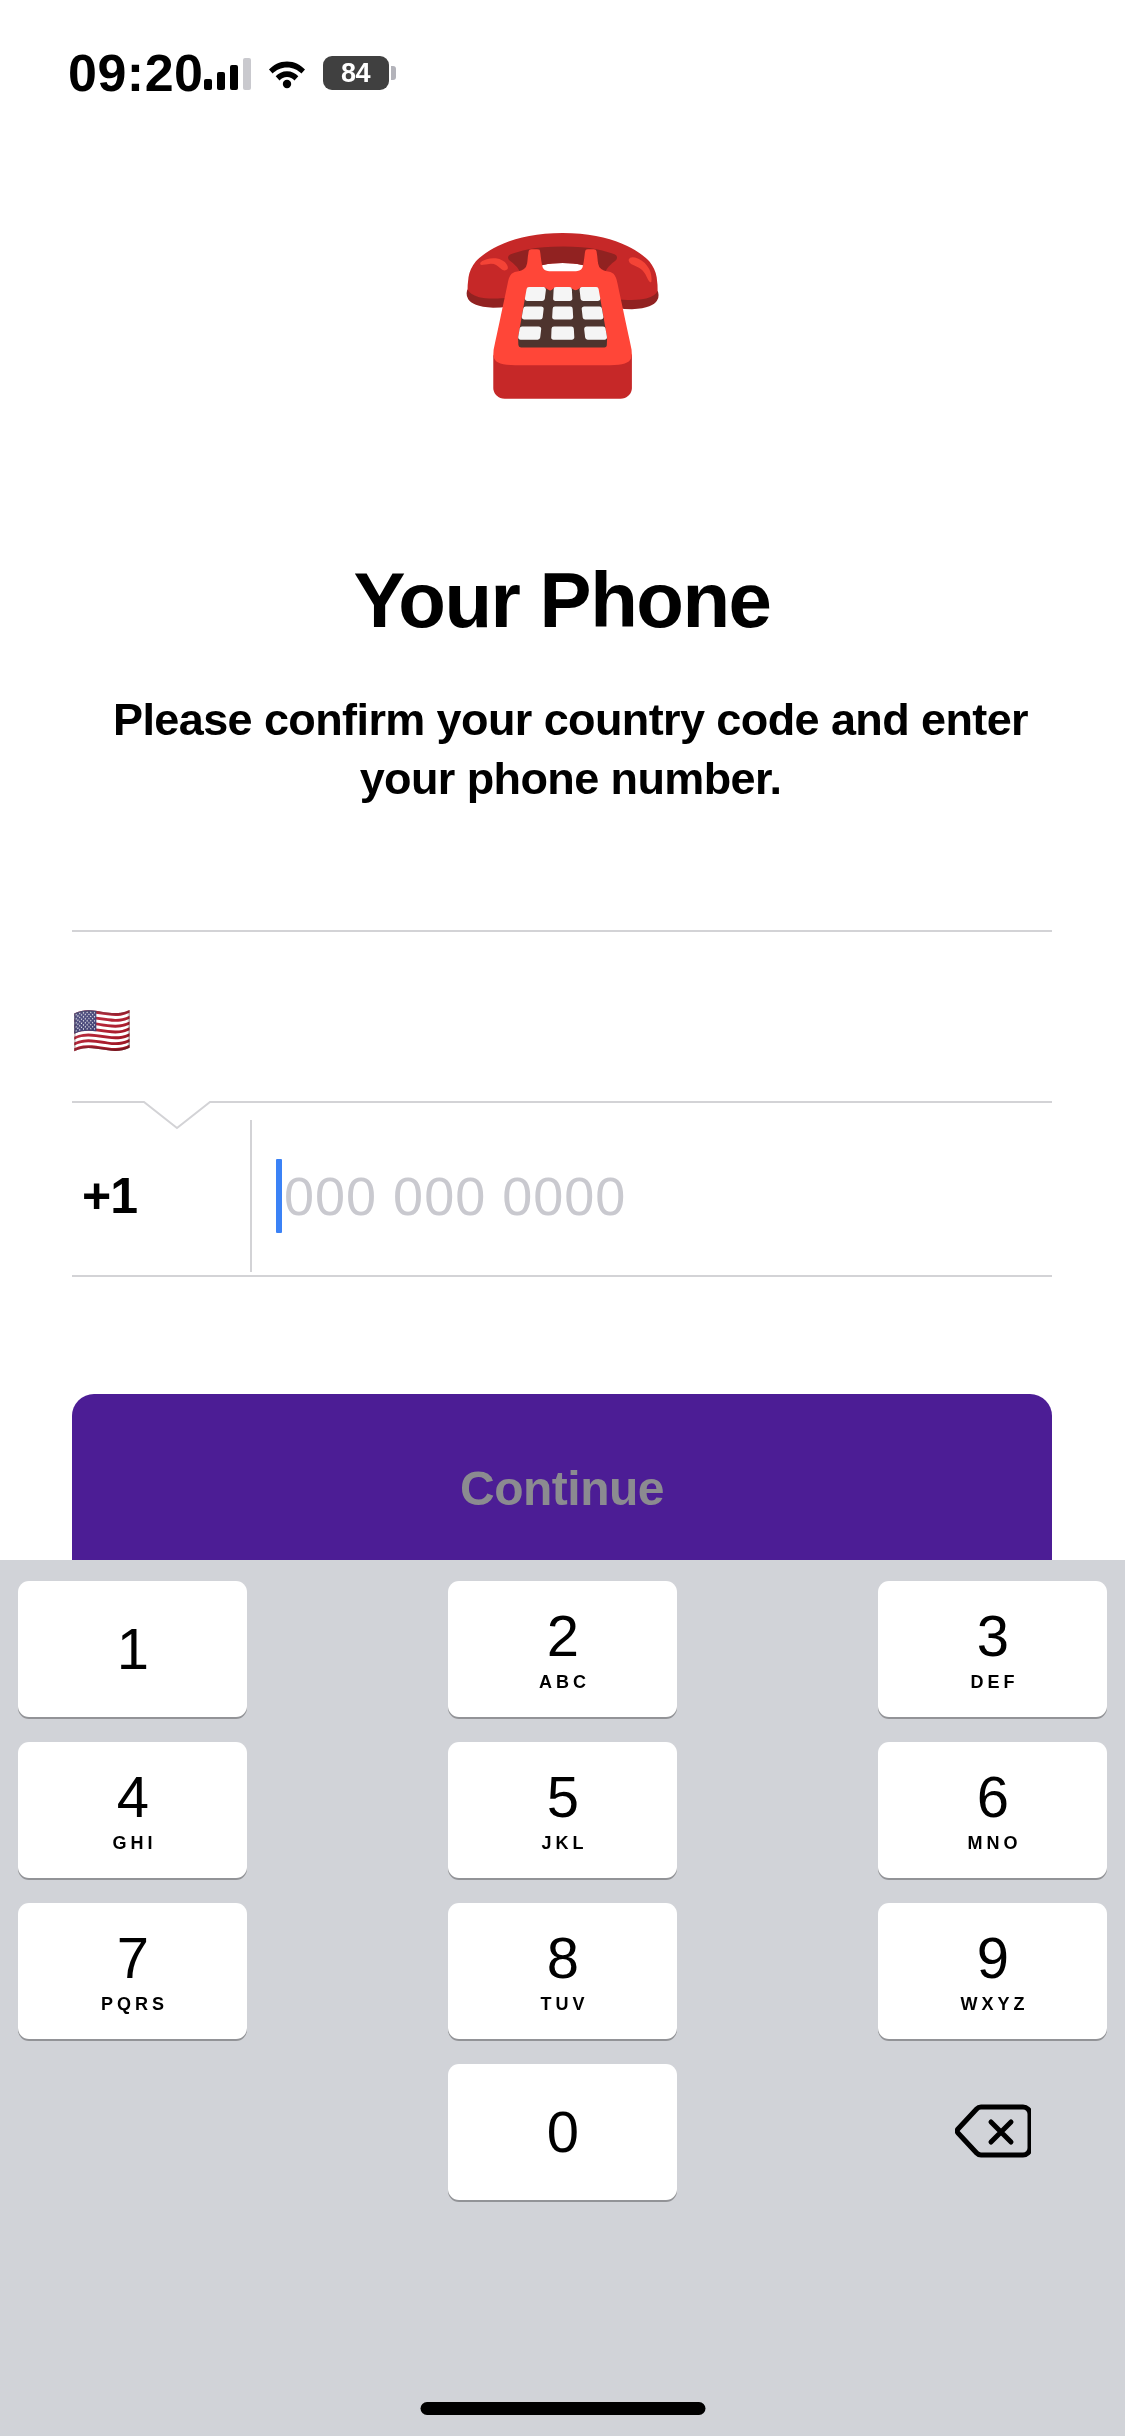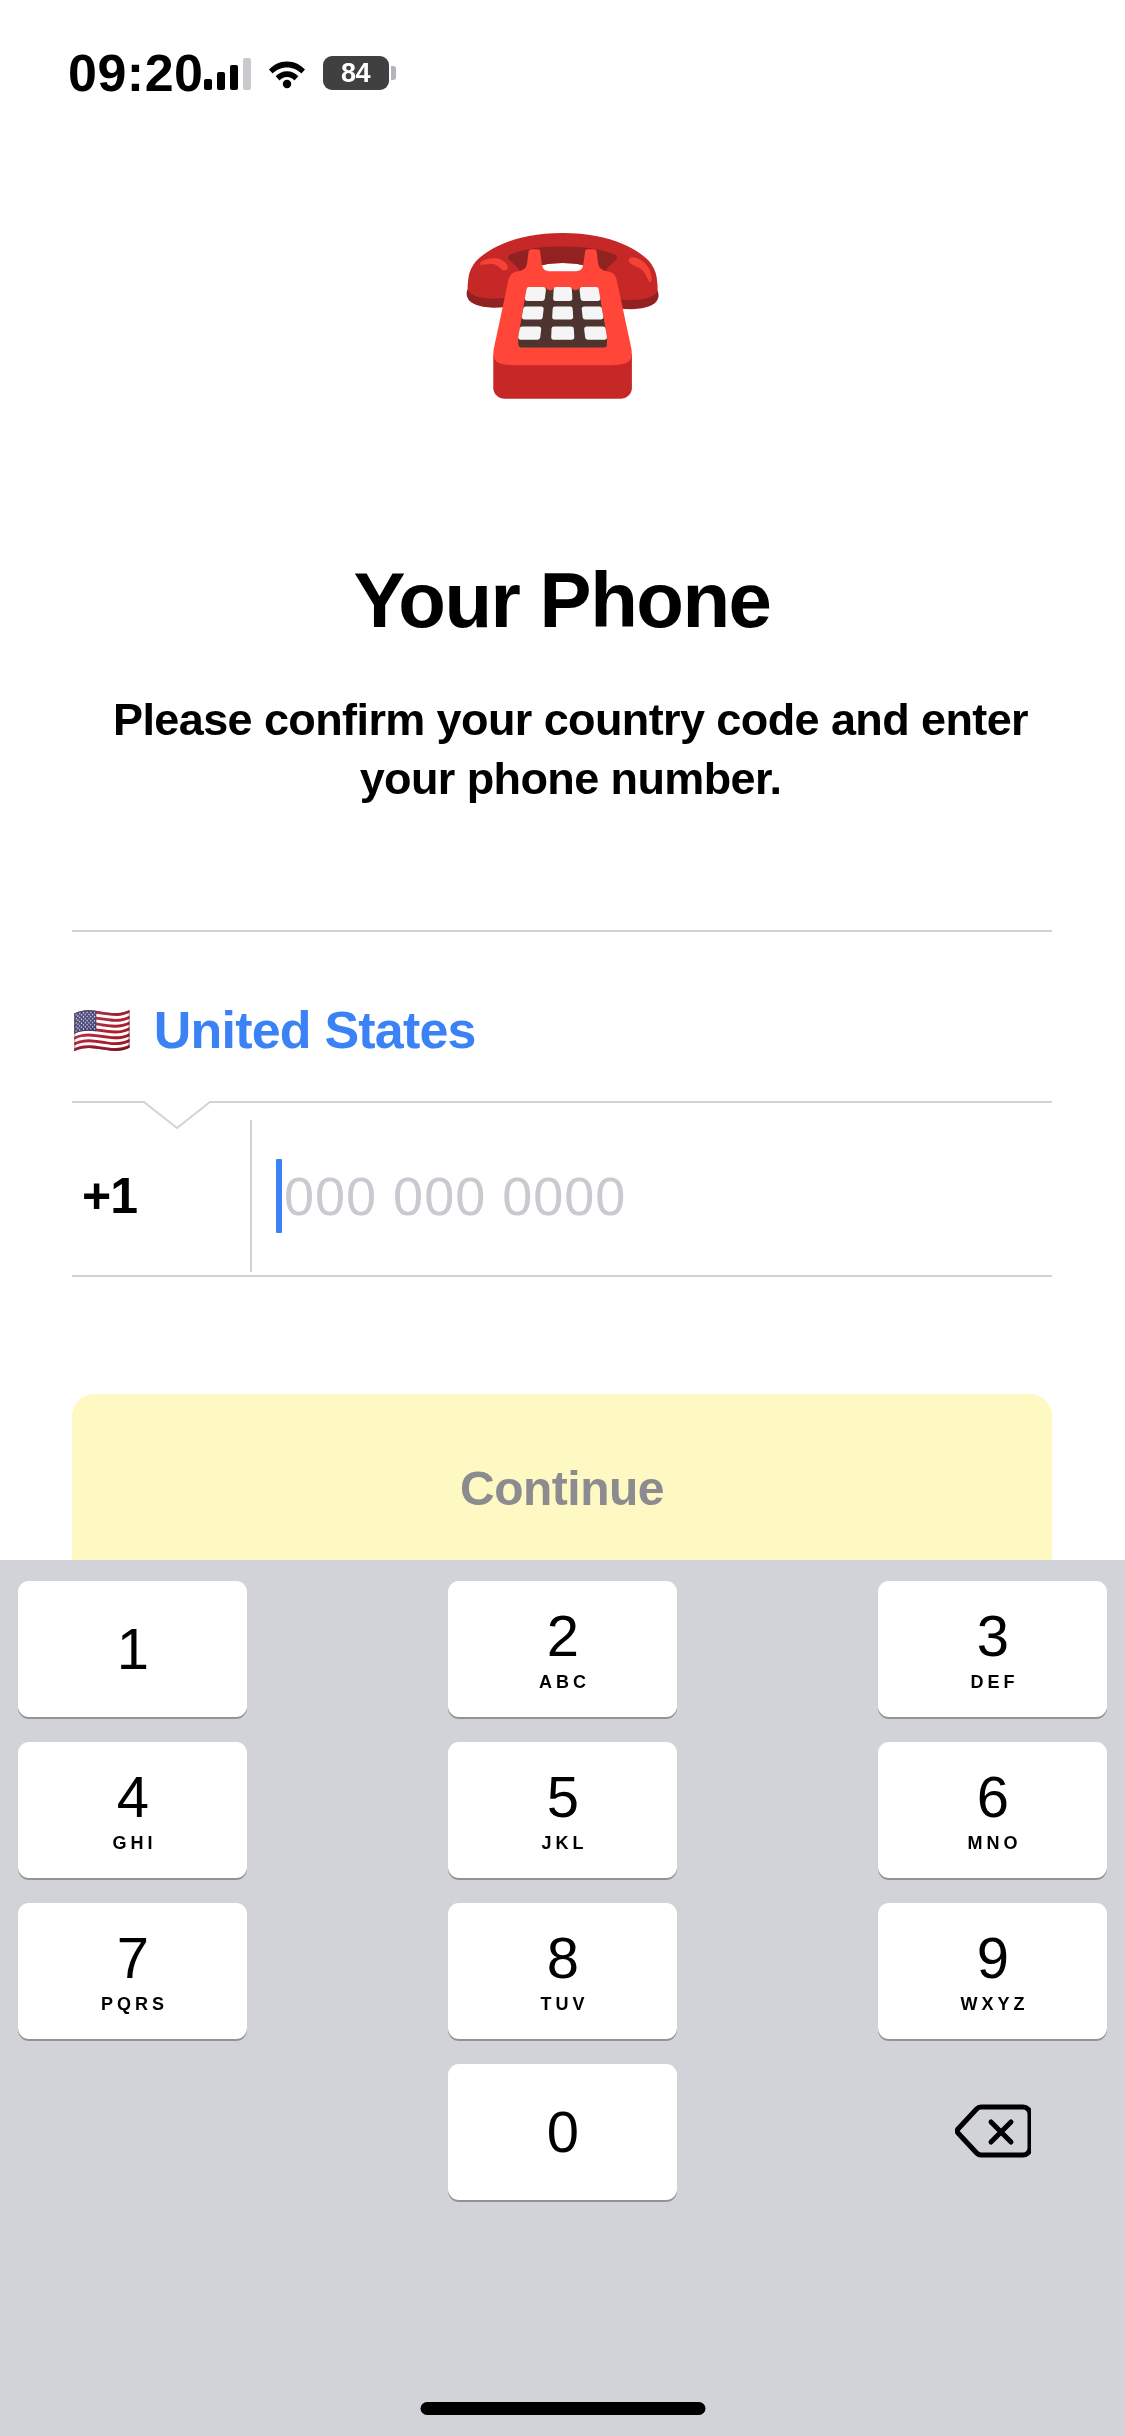--- a/index.html
+++ b/index.html
@@ -105,21 +105,21 @@
     flex:0 0 auto;
   }
   #phone-placeholder{
     font-size:54px; font-weight:500; color:#c9c9cf; letter-spacing:1px;
     margin-left:2px; white-space:nowrap;
   }
 
   
   #continue-button{
     position:absolute; top:1394px; left:72px; width:980px; height:188px;
-    background:#fef9c3; border:none; border-radius:22px;
+    background:#4c1d95; border:none; border-radius:22px;
     font-family:"Liberation Sans", sans-serif;
     font-size:48px; font-weight:700; color:#8b8b90;
     letter-spacing:-0.5px; cursor:default;
   }
 
   
   #keypad{
     position:absolute; top:1560px; left:0; width:1125px; height:876px;
     background:#d1d3d8;
   }
@@ -191,21 +191,20 @@
 <div id="hero-emoji">☎️</div>
 <h1 id="page-title">Your Phone</h1>
 <p id="page-subtitle">Please confirm your country code and enter your phone number.</p>
 
 <div id="form-area">
 
   <div class="rule" id="rule-top"></div>
 
   <div id="country-row">
     <span class="flag-emoji">🇺🇸</span>
-    <span id="country-name">United States</span>
   </div>
 
   <svg id="notch-svg" width="980" height="40">
     <polyline points="0,12 72,12 105,38 138,12 980,12" fill="none" stroke="#d3d3d6" stroke-width="2"></polyline>
   </svg>
 
   <div id="phone-row">
     <span id="dial-code">+1</span>
     <span id="phone-divider"></span>
     <span id="phone-input-wrap">

